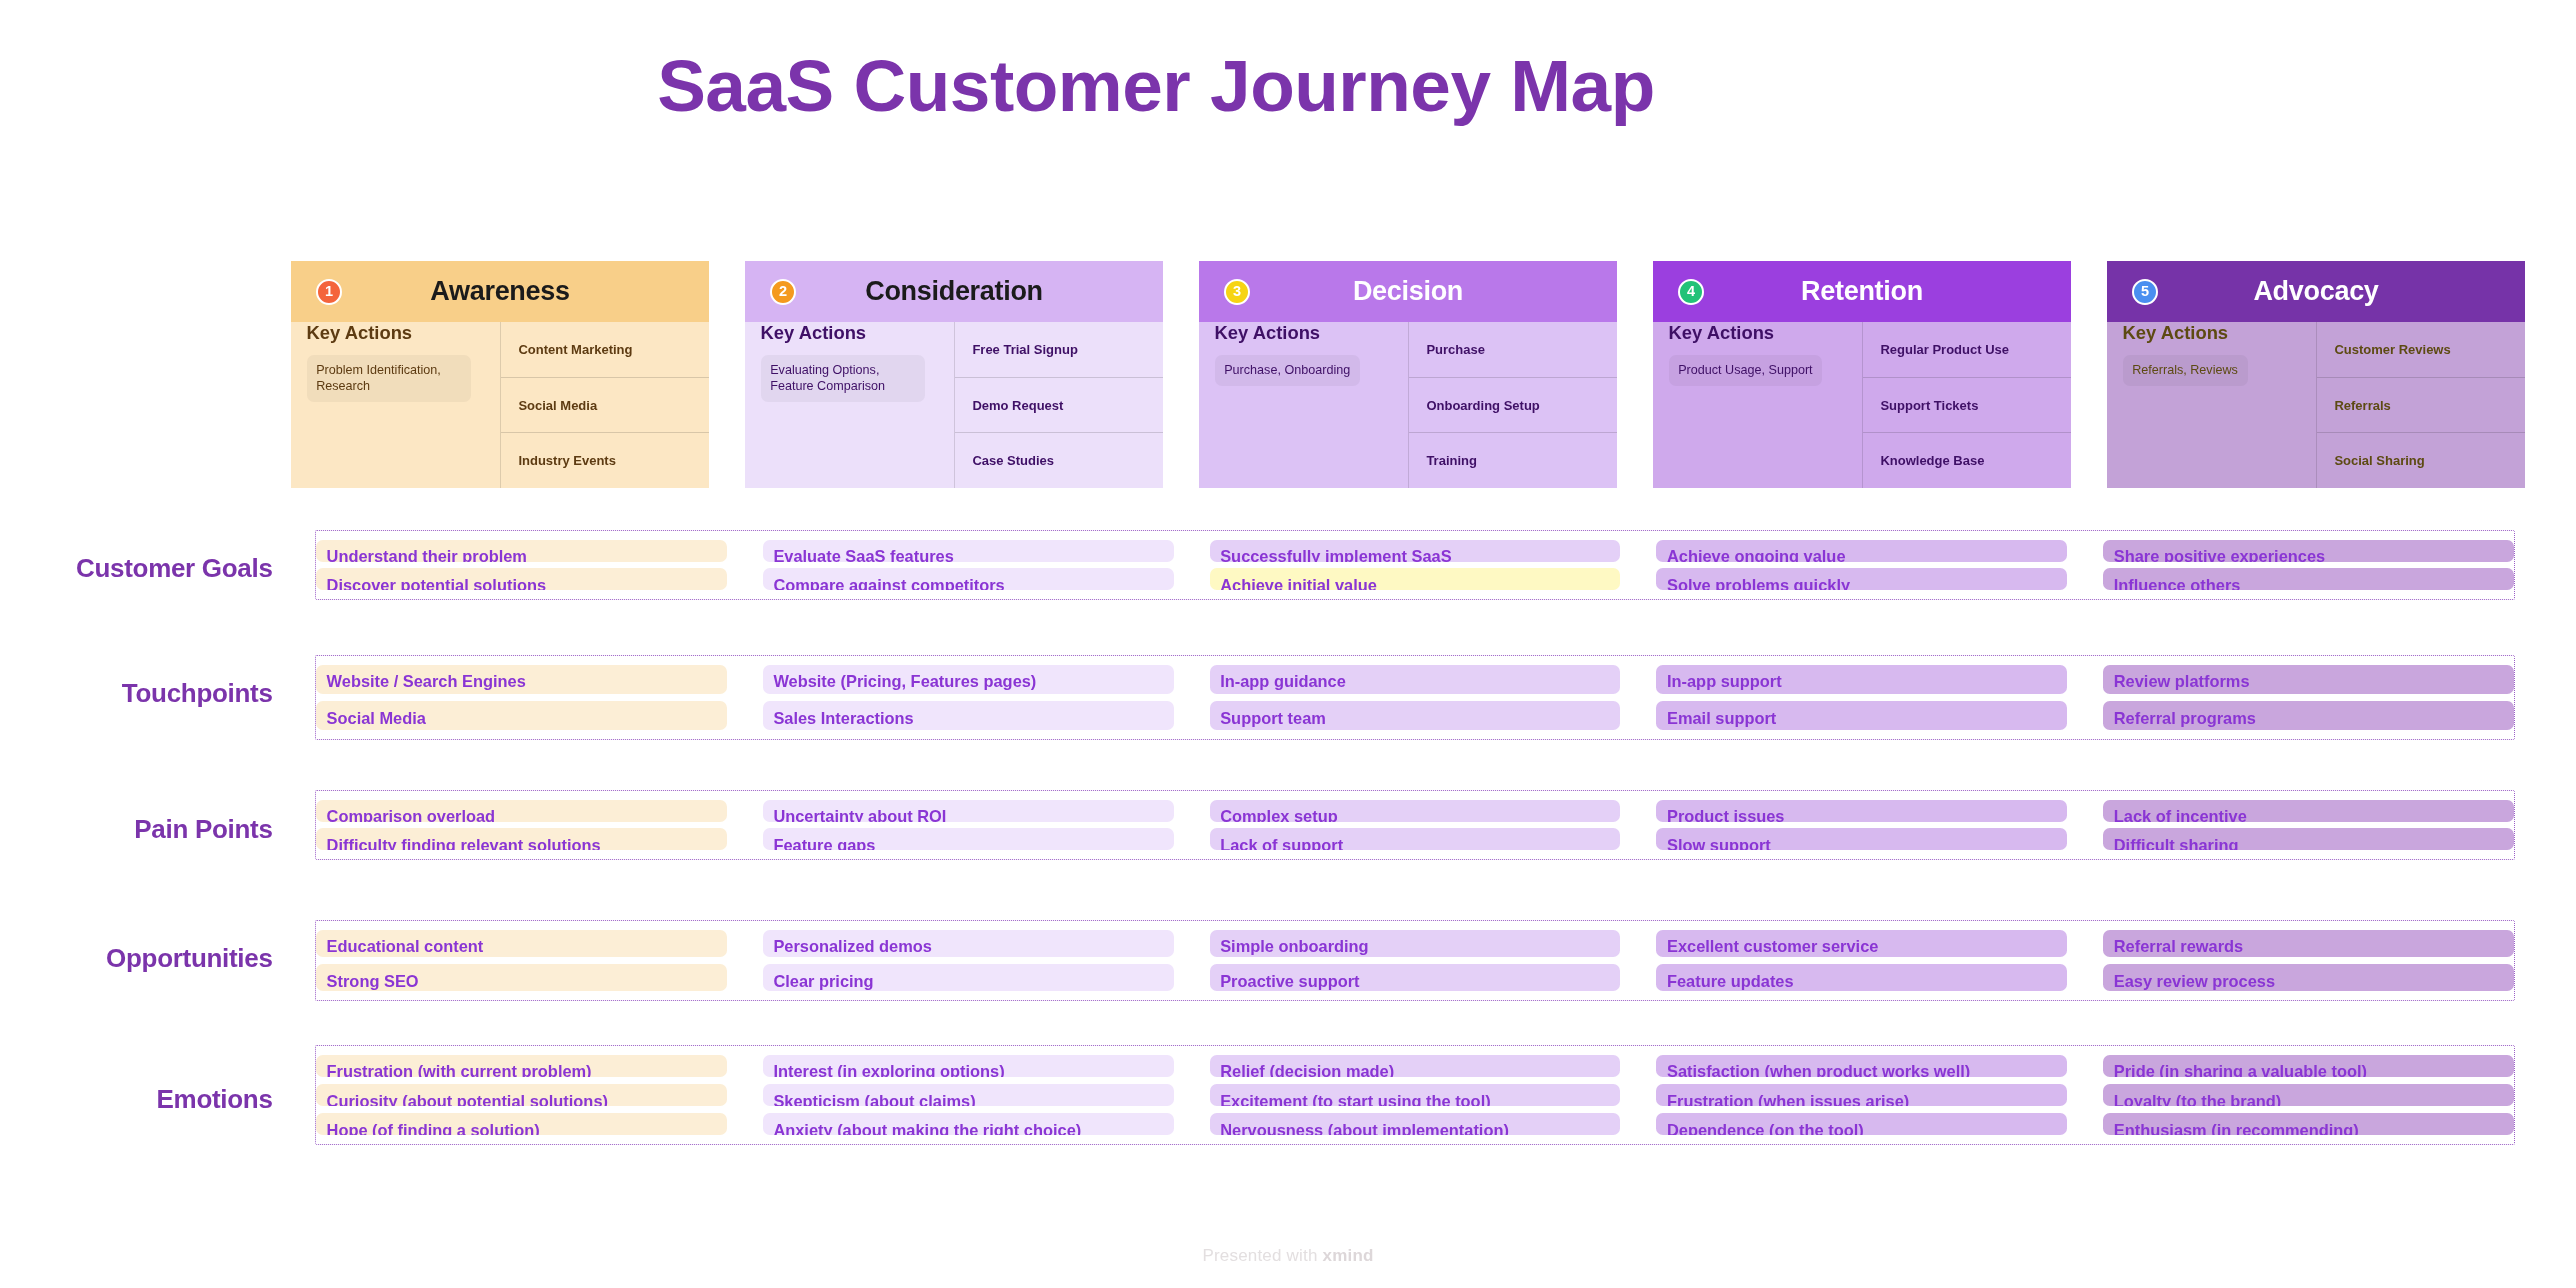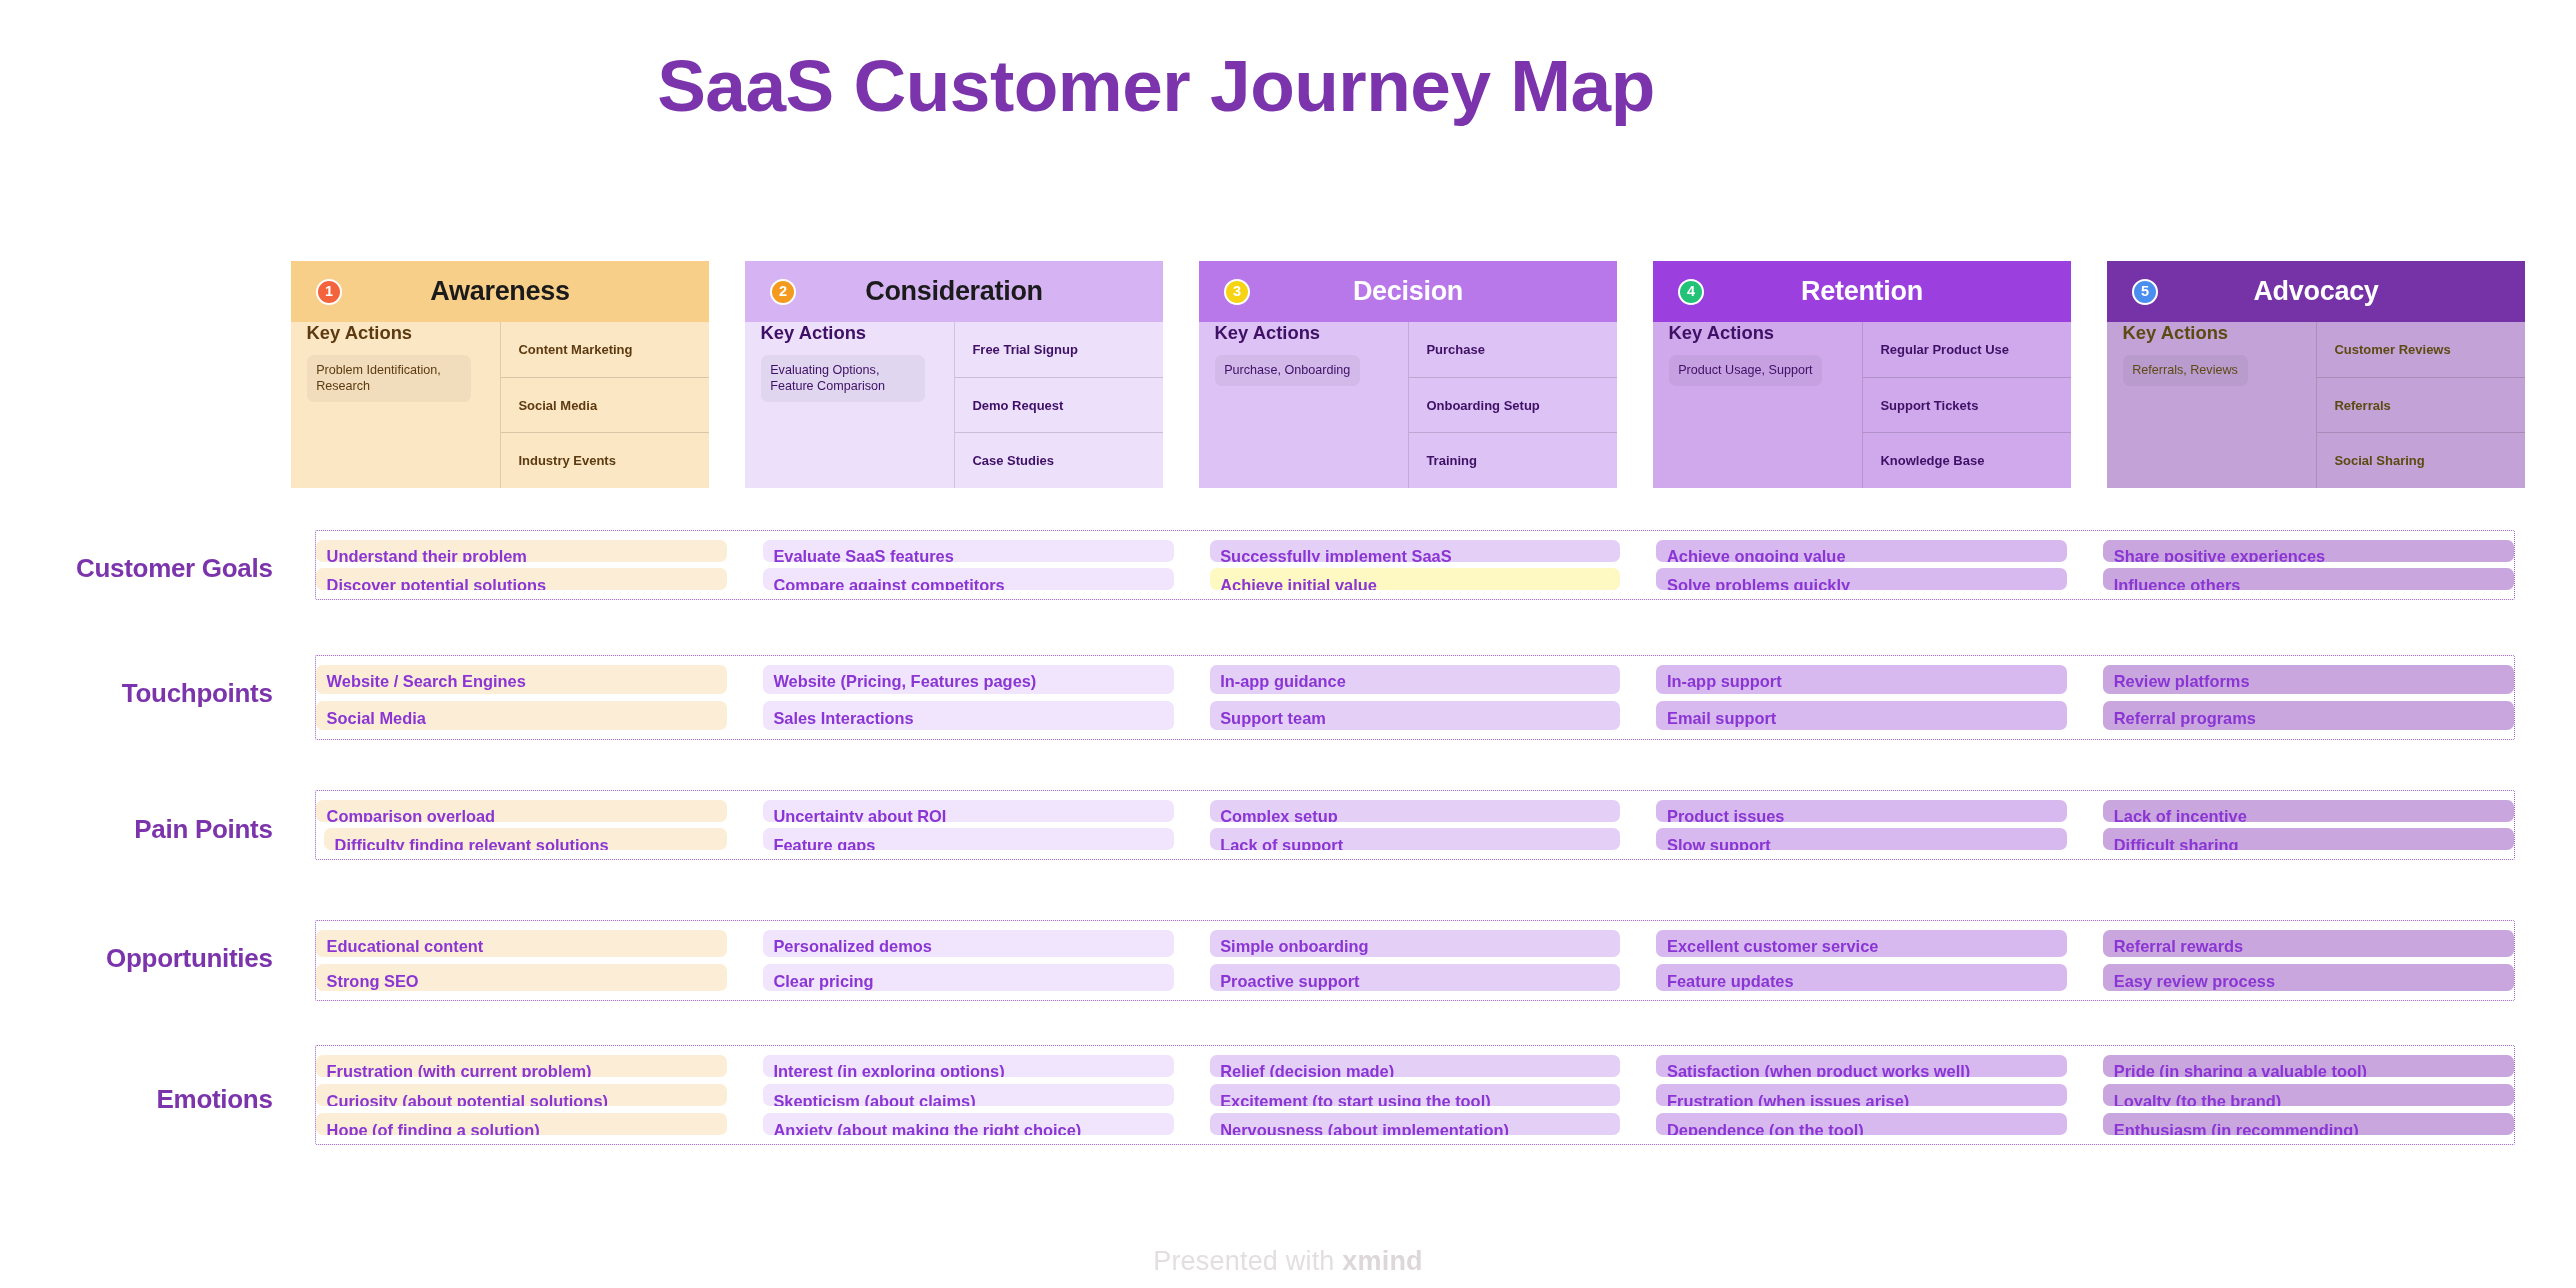--- a/index.html
+++ b/index.html
@@ -167,21 +167,21 @@
     overflow: hidden;
   }
 
   
   .footer {
     position: absolute;
     top: 1246px;
     left: 0;
     width: 2576px;
     text-align: center;
-    font-size: 27px;
+    font-size: 17px;
     color: #e3dfe0;
     letter-spacing: 0.2px;
   }
   .footer b { color: #ddd7d9; font-weight: bold; }
 </style>
 </head>
 <body>
 
 <div class="page">
 
@@ -319,21 +319,21 @@
         </div>
         <div class="band-col">
           <div class="pill" style="background: rgb(201, 166, 221);">Review platforms</div>
           <div class="pill" style="background: rgb(201, 166, 221);">Referral programs</div>
         </div>
       </div>
       <div class="row-label" style="top: 814px;">Pain Points</div>
       <div class="row-band" style="top: 790px; height: 70px;">
         <div class="band-col">
           <div class="pill" style="background: rgb(252, 238, 214);">Comparison overload</div>
-          <div class="pill" style="background: rgb(252, 238, 214); margin-left: 8px;">Difficulty finding relevant solutions</div>
+          <div class="pill" style="background: rgb(252, 238, 214);">Difficulty finding relevant solutions</div>
         </div>
         <div class="band-col">
           <div class="pill" style="background: rgb(240, 229, 252);">Uncertainty about ROI</div>
           <div class="pill" style="background: rgb(240, 229, 252);">Feature gaps</div>
         </div>
         <div class="band-col">
           <div class="pill" style="background: rgb(228, 208, 247);">Complex setup</div>
           <div class="pill" style="background: rgb(228, 208, 247);">Lack of support</div>
         </div>
         <div class="band-col">

